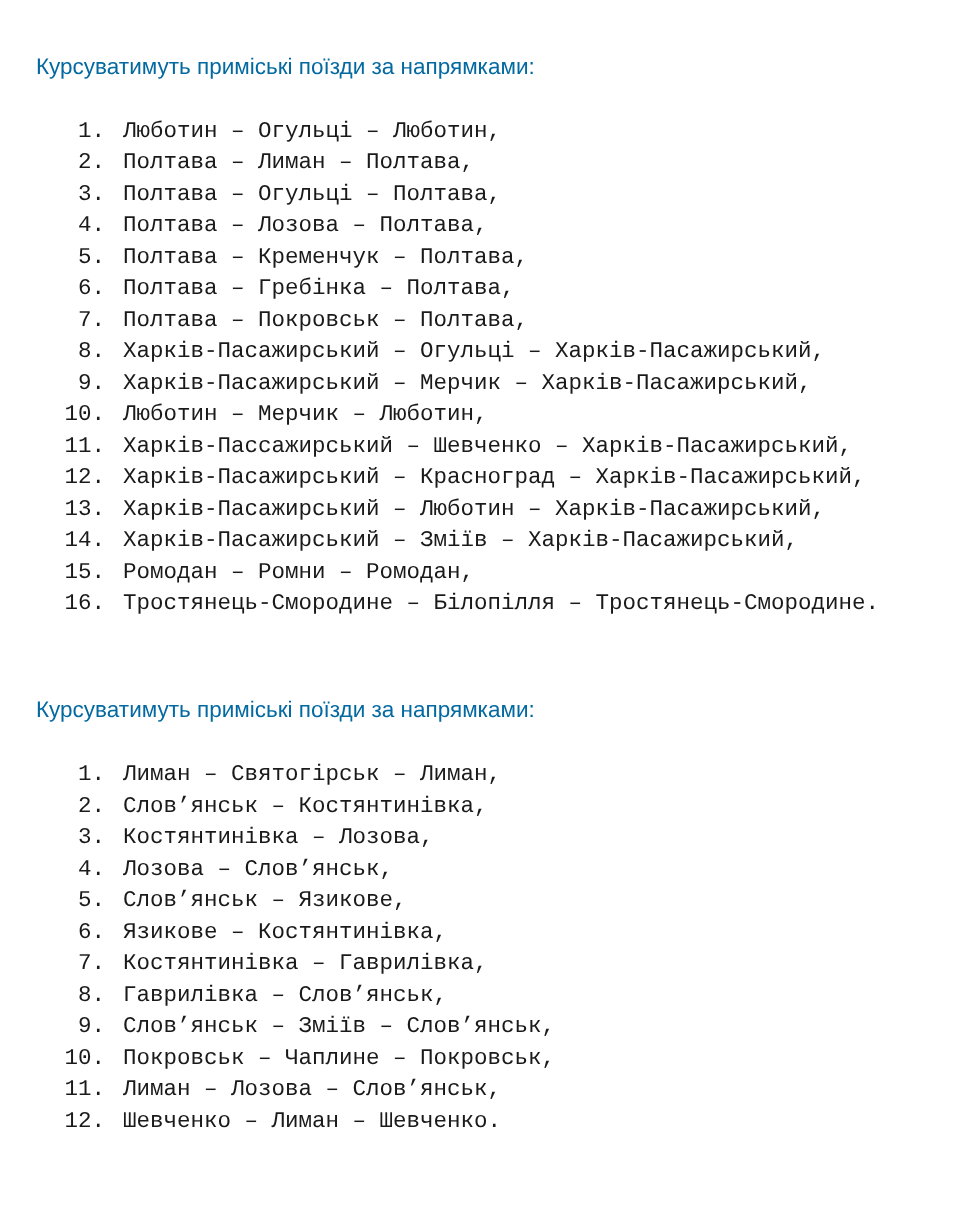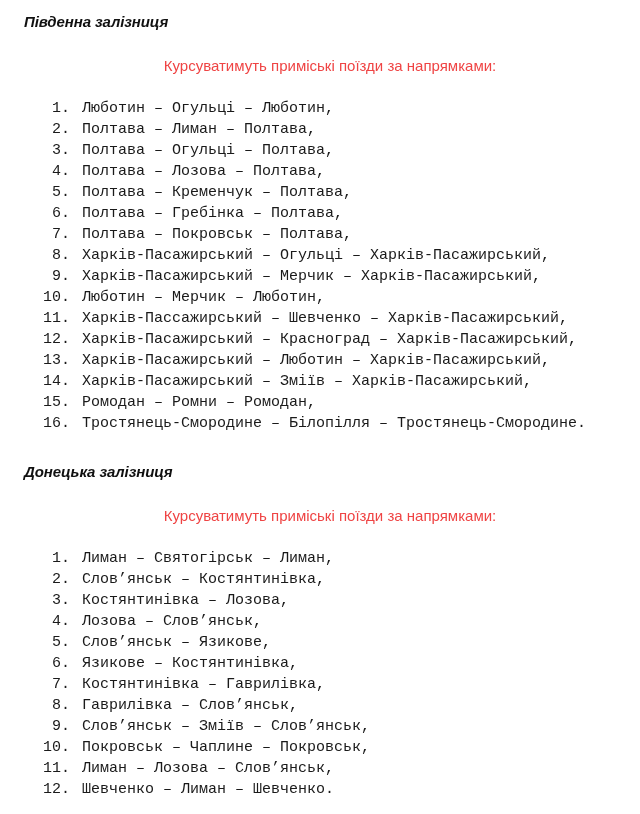--- a/index.html
+++ b/index.html
@@ -36,22 +36,21 @@
     font-style: italic;
     letter-spacing: -0.1px;
     margin: 0;
     color: #111111;
   }
   .section-intro {
     font-size: 15px;
     line-height: 21px;
     margin: 0;
     padding-top: 23px;
-    color: #ef4444;
-    text-align: center;
+    color: #0369a1;
   }
   .route-list {
     list-style: none;
     margin: 0;
     padding: 0;
     padding-top: 22px;
     counter-reset: route;
     font-size: 15px;
     line-height: 21px;
   }
@@ -73,21 +72,20 @@
   .route-text {
     display: inline;
   }
 </style>
 </head>
 <body>
 
 <div class="page">
   <div id="sections-root">
       <section class="section">
-        <h2 class="section-heading">Південна залізниця</h2>
         <p class="section-intro">Курсуватимуть приміські поїзди за напрямками:</p>
         <ol class="route-list">
           <li><span class="route-text">Люботин – Огульці – Люботин,</span></li>
           <li><span class="route-text">Полтава – Лиман – Полтава,</span></li>
           <li><span class="route-text">Полтава – Огульці – Полтава,</span></li>
           <li><span class="route-text">Полтава – Лозова – Полтава,</span></li>
           <li><span class="route-text">Полтава – Кременчук – Полтава,</span></li>
           <li><span class="route-text">Полтава – Гребінка – Полтава,</span></li>
           <li><span class="route-text">Полтава – Покровськ – Полтава,</span></li>
           <li><span class="route-text">Харків-Пасажирський – Огульці – Харків-Пасажирський,</span></li>
@@ -95,21 +93,20 @@
           <li><span class="route-text">Люботин – Мерчик – Люботин,</span></li>
           <li><span class="route-text">Харків-Пассажирський – Шевченко – Харків-Пасажирський,</span></li>
           <li><span class="route-text">Харків-Пасажирський – Красноград – Харків-Пасажирський,</span></li>
           <li><span class="route-text">Харків-Пасажирський – Люботин – Харків-Пасажирський,</span></li>
           <li><span class="route-text">Харків-Пасажирський – Зміїв – Харків-Пасажирський,</span></li>
           <li><span class="route-text">Ромодан – Ромни – Ромодан,</span></li>
           <li><span class="route-text">Тростянець-Смородине – Білопілля – Тростянець-Смородине.</span></li>
         </ol>
       </section>
       <section class="section">
-        <h2 class="section-heading">Донецька залізниця</h2>
         <p class="section-intro">Курсуватимуть приміські поїзди за напрямками:</p>
         <ol class="route-list">
           <li><span class="route-text">Лиман – Святогірськ – Лиман,</span></li>
           <li><span class="route-text">Слов’янськ – Костянтинівка,</span></li>
           <li><span class="route-text">Костянтинівка – Лозова,</span></li>
           <li><span class="route-text">Лозова – Слов’янськ,</span></li>
           <li><span class="route-text">Слов’янськ – Язикове,</span></li>
           <li><span class="route-text">Язикове – Костянтинівка,</span></li>
           <li><span class="route-text">Костянтинівка – Гаврилівка,</span></li>
           <li><span class="route-text">Гаврилівка – Слов’янськ,</span></li>

